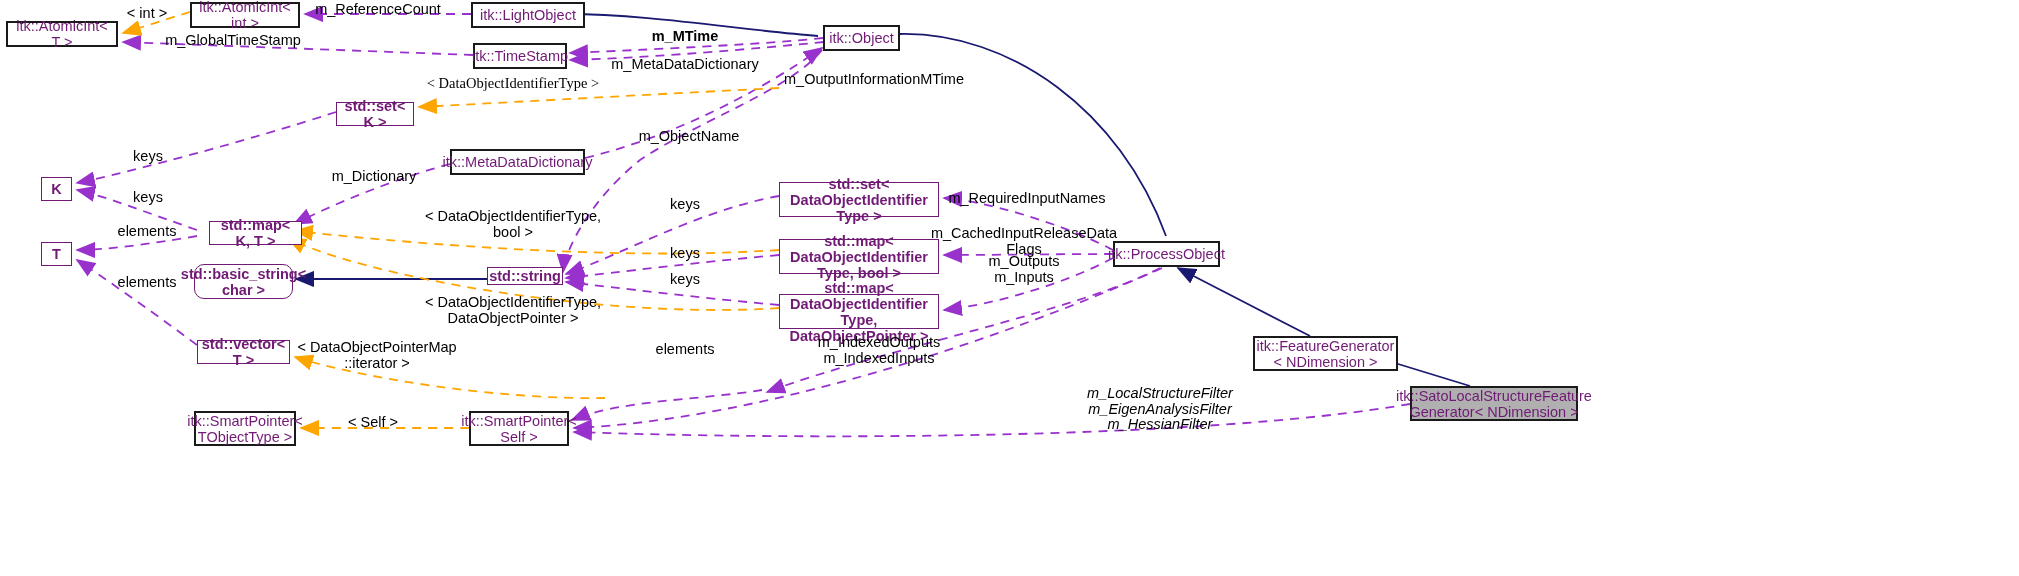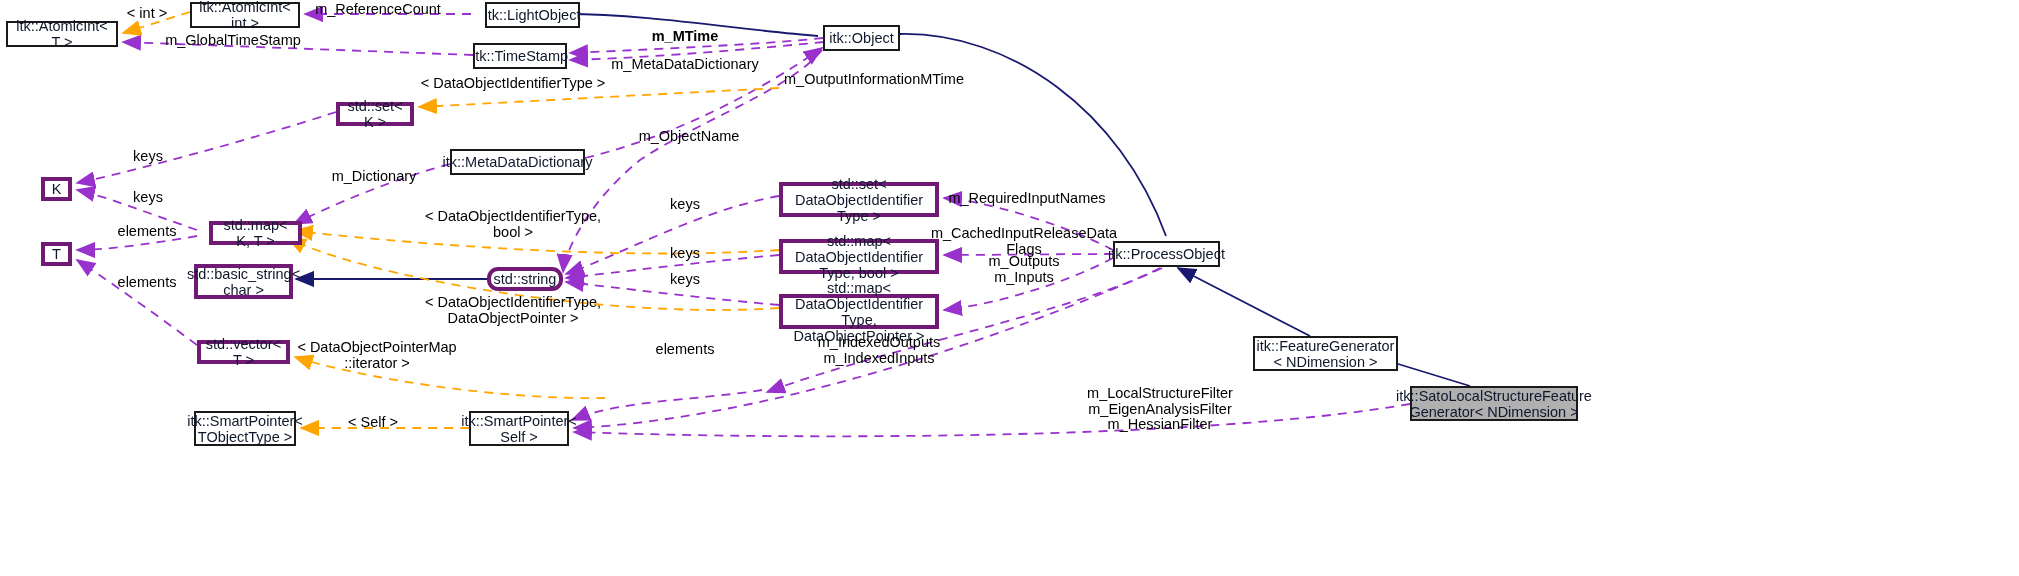--- a/index.html
+++ b/index.html
@@ -26,27 +26,28 @@
   }
   .node {
     position: absolute;
     box-sizing: border-box;
     display: flex;
     align-items: center;
     justify-content: center;
     text-align: center;
     font-size: 14.5px;
     line-height: 16px;
-    color: #0f172a;
+    color: #701a75;
     background: #ffffff;
     white-space: pre-line;
     padding: 1px 4px;
   }
   .node.thin {
-    border: 4px solid #701a75;
+    border: 1px solid #701a75;
+    font-weight: bold;
   }
   .node.thick {
     border: 2px solid #1a1a1a;
   }
   .node.highlight {
     border: 2px solid #1a1a1a;
     background: #b0b0b0;
   }
   .edge-label {
     position: absolute;
@@ -115,31 +116,31 @@
       <path d="M779,88 C620,96 480,104 419,107" marker-end="url(#arrow-orange)"></path>
       <path d="M779,250 C600,262 380,240 295,231" marker-end="url(#arrow-orange)"></path>
       <path d="M779,308 C600,320 360,275 288,238" marker-end="url(#arrow-orange)"></path>
       <path d="M605,398 C500,400 360,378 295,357" marker-end="url(#arrow-orange)"></path>
       <path d="M469,428 C420,428 340,428 301,428" marker-end="url(#arrow-orange)"></path>
     </g>
   </svg>
 
   <div class="node thick" style="left:6px;top:21px;width:112px;height:26px;">itk::AtomicInt&lt; T &gt;</div>
   <div class="node thick" style="left:190px;top:2px;width:110px;height:26px;">itk::AtomicInt&lt; int &gt;</div>
-  <div class="node thick" style="left:485px;top:2px;width:95px;height:26px;">itk::LightObject</div>
+  <div class="node thick" style="left:471px;top:2px;width:114px;height:26px;">itk::LightObject</div>
   <div class="node thick" style="left:823px;top:25px;width:77px;height:26px;">itk::Object</div>
   <div class="node thick" style="left:473px;top:43px;width:94px;height:26px;">itk::TimeStamp</div>
   <div class="node thin" style="left:336px;top:102px;width:78px;height:24px;">std::set&lt; K &gt;</div>
   <div class="node thick" style="left:450px;top:149px;width:135px;height:26px;">itk::MetaDataDictionary</div>
   <div class="node thin" style="left:41px;top:177px;width:31px;height:24px;">K</div>
   <div class="node thin" style="left:197px;top:221px;width:93px;height:24px;margin-left:12px;">std::map&lt; K, T &gt;</div>
   <div class="node thin" style="left:41px;top:242px;width:31px;height:24px;">T</div>
-  <div class="node thin" style="left:194px;top:264px;width:99px;height:35px;">std::basic_string&lt;
+  <div class="node thin" style="left:194px;top:264px;width:99px;height:35px;border-radius:10px;">std::basic_string&lt;
 char &gt;</div>
-  <div class="node thin" style="left:487px;top:267px;width:76px;height:24px;border-radius:11px;">std::string</div>
+  <div class="node thin" style="left:487px;top:267px;width:76px;height:18px;">std::string</div>
   <div class="node thin" style="left:779px;top:182px;width:160px;height:35px;">std::set&lt; DataObjectIdentifier
 Type &gt;</div>
   <div class="node thin" style="left:779px;top:239px;width:160px;height:35px;">std::map&lt; DataObjectIdentifier
 Type, bool &gt;</div>
   <div class="node thin" style="left:779px;top:294px;width:160px;height:35px;">std::map&lt; DataObjectIdentifier
 Type, DataObjectPointer &gt;</div>
   <div class="node thin" style="left:197px;top:340px;width:93px;height:24px;">std::vector&lt; T &gt;</div>
   <div class="node thick" style="left:194px;top:411px;width:102px;height:35px;">itk::SmartPointer&lt;
 TObjectType &gt;</div>
   <div class="node thick" style="left:469px;top:411px;width:100px;height:35px;">itk::SmartPointer&lt;
@@ -148,21 +149,21 @@
   <div class="node thick" style="left:1253px;top:336px;width:145px;height:35px;">itk::FeatureGenerator
 &lt; NDimension &gt;</div>
   <div class="node highlight" style="left:1410px;top:386px;width:168px;height:35px;">itk::SatoLocalStructureFeature
 Generator&lt; NDimension &gt;</div>
 
   <div class="edge-label" style="left:147px;top:14px;">&lt; int &gt;</div>
   <div class="edge-label" style="left:378px;top:10px;">m_ReferenceCount</div>
   <div class="edge-label" style="left:233px;top:41px;">m_GlobalTimeStamp</div>
   <div class="edge-label" style="left:685px;top:37px;font-weight:bold;">m_MTime</div>
   <div class="edge-label" style="left:685px;top:65px;">m_MetaDataDictionary</div>
-  <div class="edge-label" style="left:513px;top:84px;">&lt; DataObjectIdentifierType &gt;</div>
+  <div class="edge-label" style="left:513px;top:84px;font-family:Liberation Serif, serif;">&lt; DataObjectIdentifierType &gt;</div>
   <div class="edge-label" style="left:874px;top:80px;">m_OutputInformationMTime</div>
   <div class="edge-label" style="left:689px;top:137px;">m_ObjectName</div>
   <div class="edge-label" style="left:148px;top:157px;">keys</div>
   <div class="edge-label" style="left:374px;top:177px;">m_Dictionary</div>
   <div class="edge-label" style="left:148px;top:198px;">keys</div>
   <div class="edge-label" style="left:685px;top:205px;">keys</div>
   <div class="edge-label" style="left:1027px;top:199px;">m_RequiredInputNames</div>
   <div class="edge-label" style="left:147px;top:232px;">elements</div>
   <div class="edge-label" style="left:513px;top:224px;">&lt; DataObjectIdentifierType,
 bool &gt;</div>
@@ -173,18 +174,18 @@
 m_Inputs</div>
   <div class="edge-label" style="left:147px;top:283px;">elements</div>
   <div class="edge-label" style="left:685px;top:280px;">keys</div>
   <div class="edge-label" style="left:513px;top:310px;">&lt; DataObjectIdentifierType,
 DataObjectPointer &gt;</div>
   <div class="edge-label" style="left:377px;top:355px;">&lt; DataObjectPointerMap
 ::iterator &gt;</div>
   <div class="edge-label" style="left:685px;top:350px;">elements</div>
   <div class="edge-label" style="left:879px;top:350px;">m_IndexedOutputs
 m_IndexedInputs</div>
-  <div class="edge-label" style="left:1160px;top:409px;">m_LocalStructureFilter
+  <div class="edge-label" style="left:1160px;top:409px;font-style:italic;">m_LocalStructureFilter
 m_EigenAnalysisFilter
 m_HessianFilter</div>
   <div class="edge-label" style="left:373px;top:423px;">&lt; Self &gt;</div>
 
 </div>
 
 </body></html>

